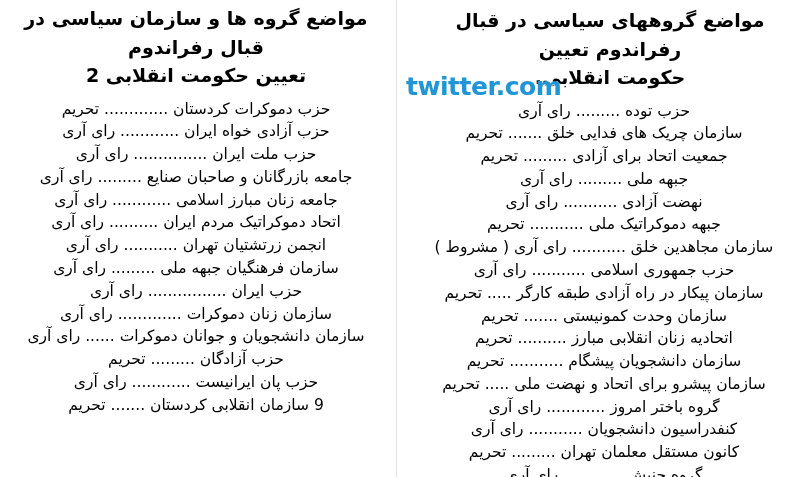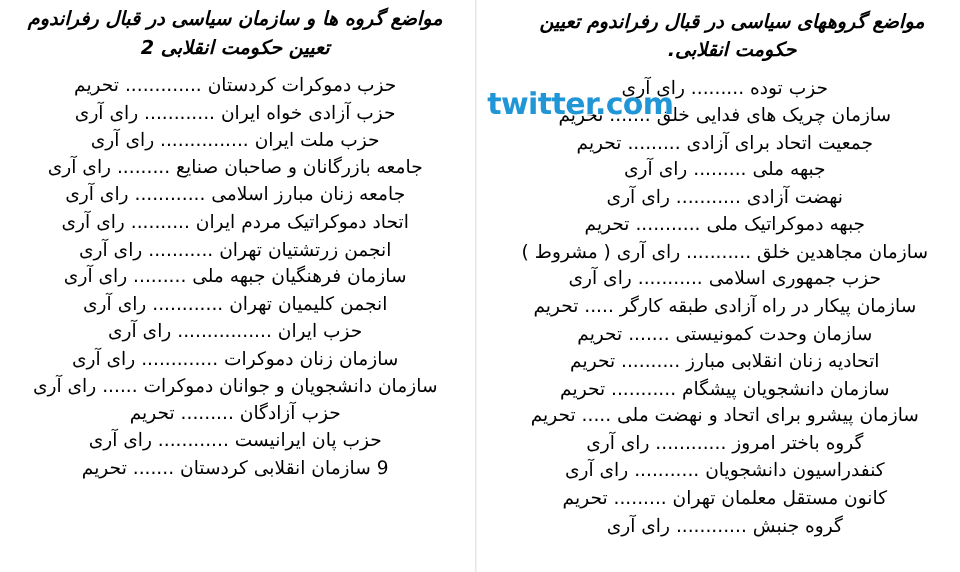--- a/index.html
+++ b/index.html
@@ -44,28 +44,27 @@
   .col-divider {
     position: absolute;
     left: 396px;
     top: 0;
     width: 1px;
     height: 477px;
     background: #e2e2e2;
   }
 
   .doc-heading {
-    font-size: 16px;
+    font-size: 19px;
     line-height: 1.5;
     font-weight: 700;
     margin: 0 0 8px 0;
     padding: 0 14px;
     text-align: center;
     white-space: pre-line;
-    font-style: italic;
   }
   .col-right .doc-heading {
     text-align: center;
     padding-left: 26px;
   }
 
   .entry-list {
     list-style: none;
     margin: 4px;
     padding: 0 12px;
@@ -133,21 +132,20 @@
 تعیین حکومت انقلابی 2</div>
     <ul class="entry-list">
       <li class="entry">حزب دموکرات کردستان ............. تحریم</li>
       <li class="entry">حزب آزادی خواه ایران ............ رای آری</li>
       <li class="entry">حزب ملت ایران ............... رای آری</li>
       <li class="entry">جامعه بازرگانان و صاحبان صنایع ......... رای آری</li>
       <li class="entry">جامعه زنان مبارز اسلامی ............ رای آری</li>
       <li class="entry">اتحاد دموکراتیک مردم ایران .......... رای آری</li>
       <li class="entry">انجمن زرتشتیان تهران ........... رای آری</li>
       <li class="entry">سازمان فرهنگیان جبهه ملی ......... رای آری</li>
-      <li class="entry">انجمن کلیمیان تهران ............ رای آری</li>
       <li class="entry">حزب ایران ................ رای آری</li>
       <li class="entry">سازمان زنان دموکرات ............. رای آری</li>
       <li class="entry">سازمان دانشجویان و جوانان دموکرات ...... رای آری</li>
       <li class="entry">حزب آزادگان ......... تحریم</li>
       <li class="entry">حزب پان ایرانیست ............ رای آری</li>
       <li class="entry">9 سازمان انقلابی کردستان ....... تحریم</li>
     </ul>
   </div>
 
   <div class="watermark">twitter.com</div>

